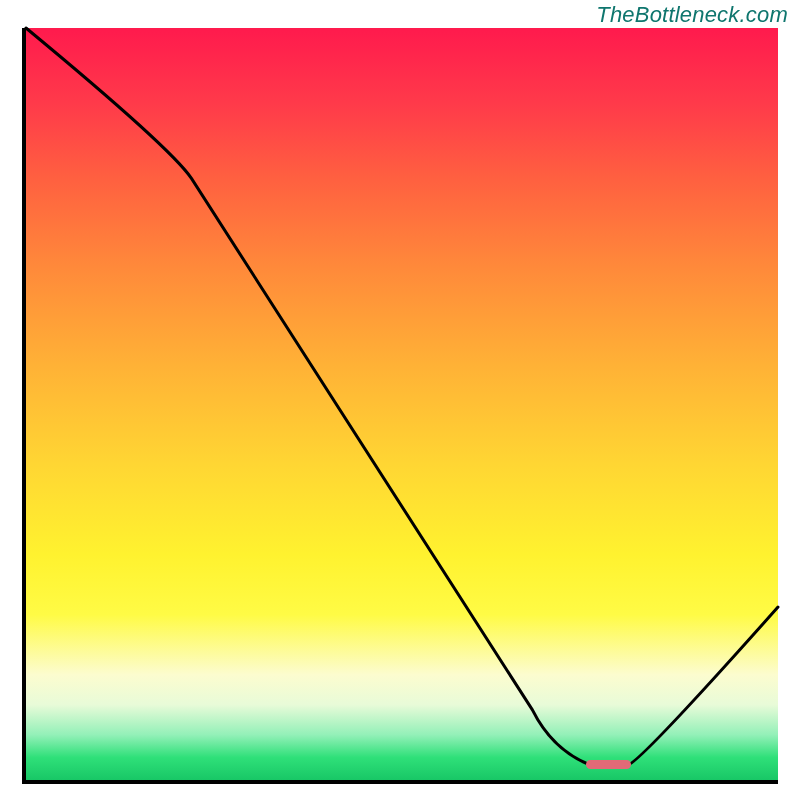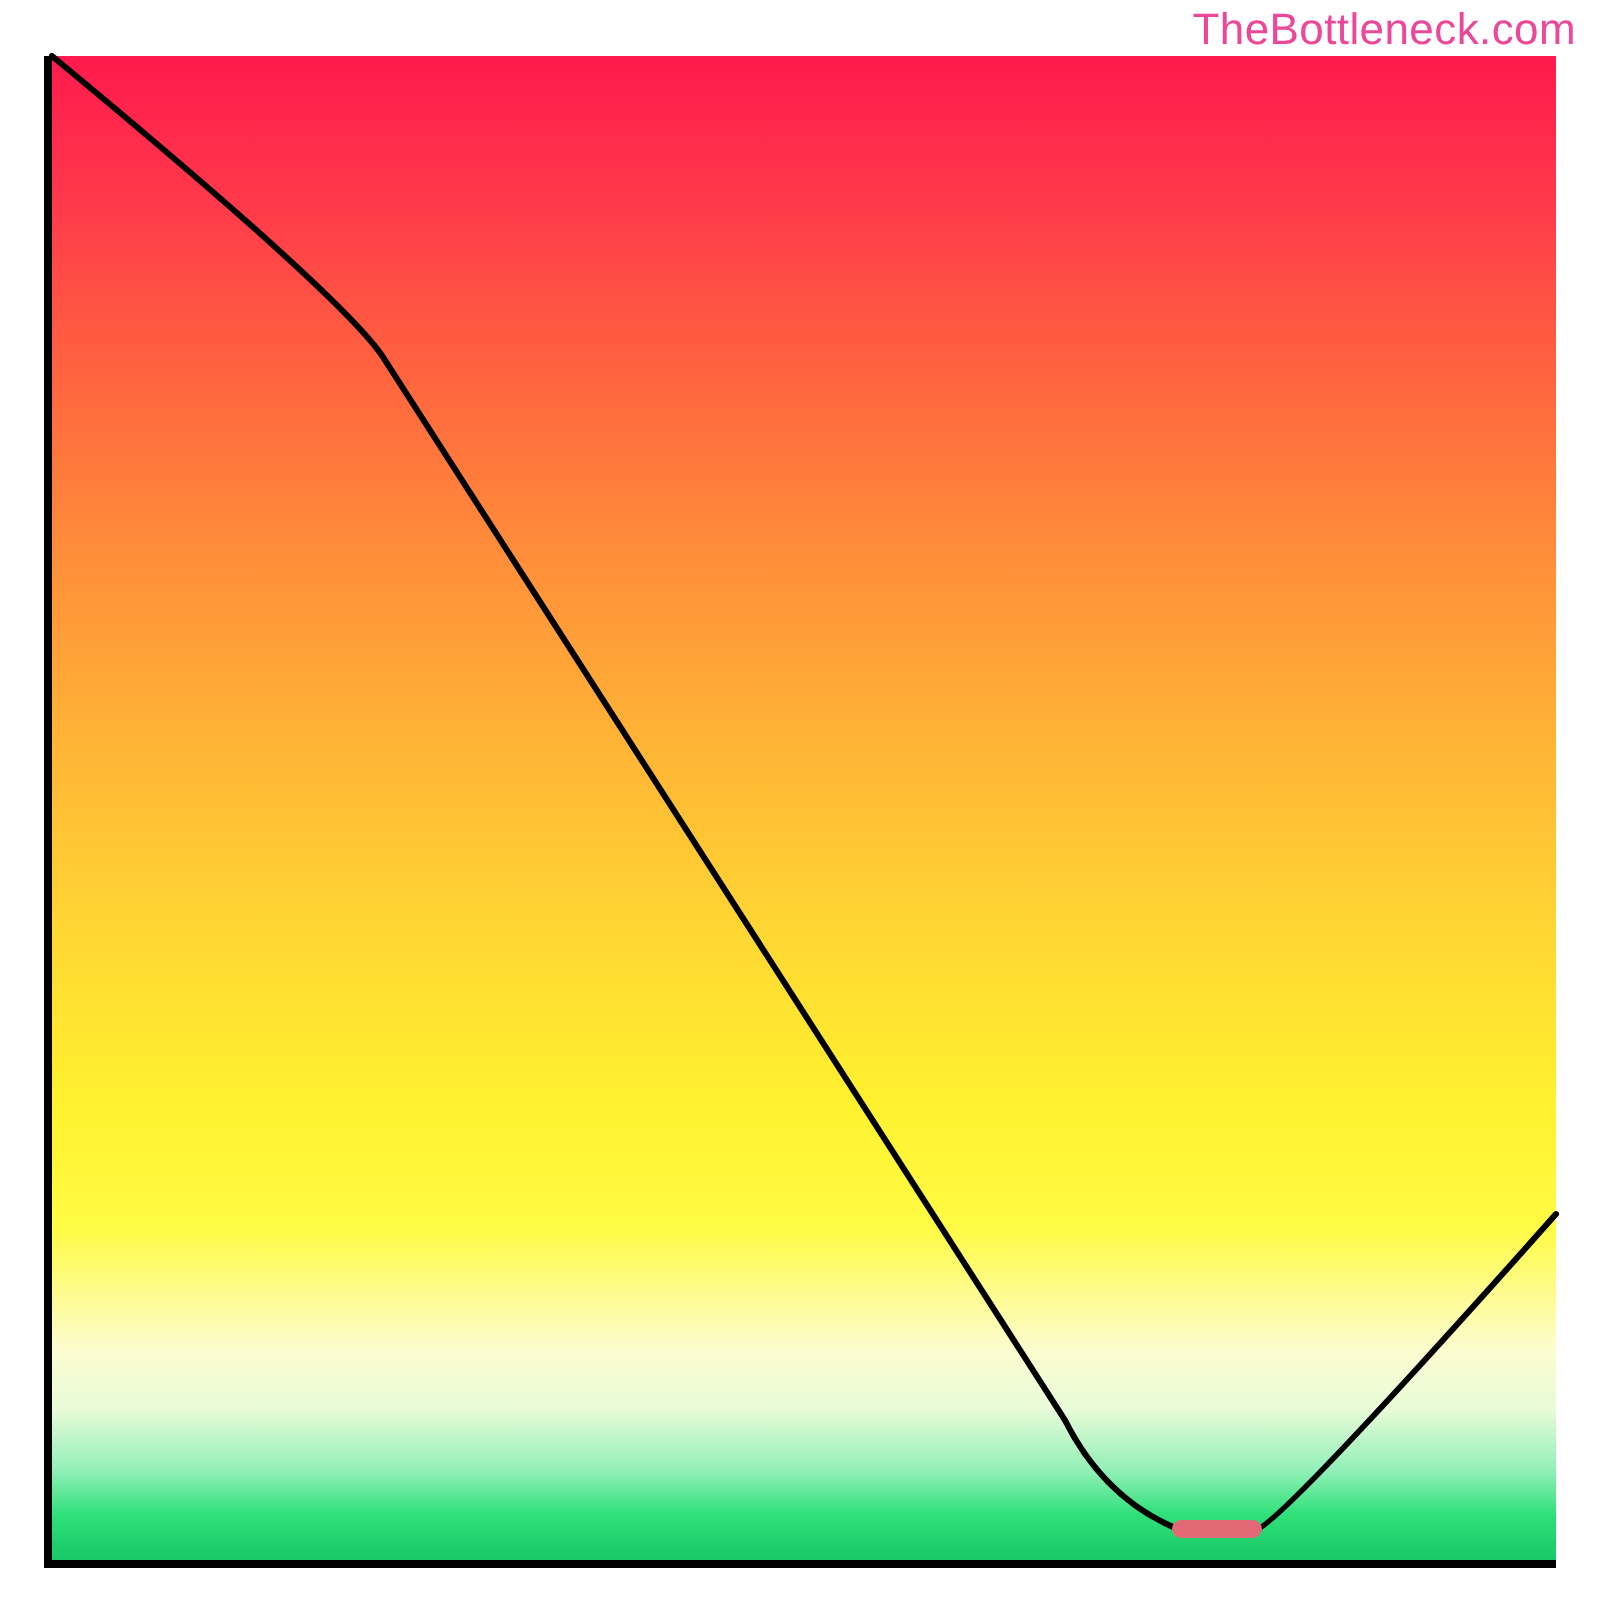--- a/index.html
+++ b/index.html
@@ -10,23 +10,24 @@
     background: #ffffff;
     font-family: Arial, Helvetica, sans-serif;
     position: relative;
     overflow: hidden;
   }
   .watermark {
     position: absolute;
     top: 2px;
     right: 12px;
     font-size: 22px;
-    color: #ec4899;
+    color: #0f766e;
     letter-spacing: 0.2px;
     z-index: 10;
+    font-style: italic;
   }
   .plot {
     position: absolute;
     left: 22px;
     top: 28px;
     width: 756px;
     height: 756px;
     border-left: 4px solid #000;
     border-bottom: 4px solid #000;
     box-sizing: border-box;

